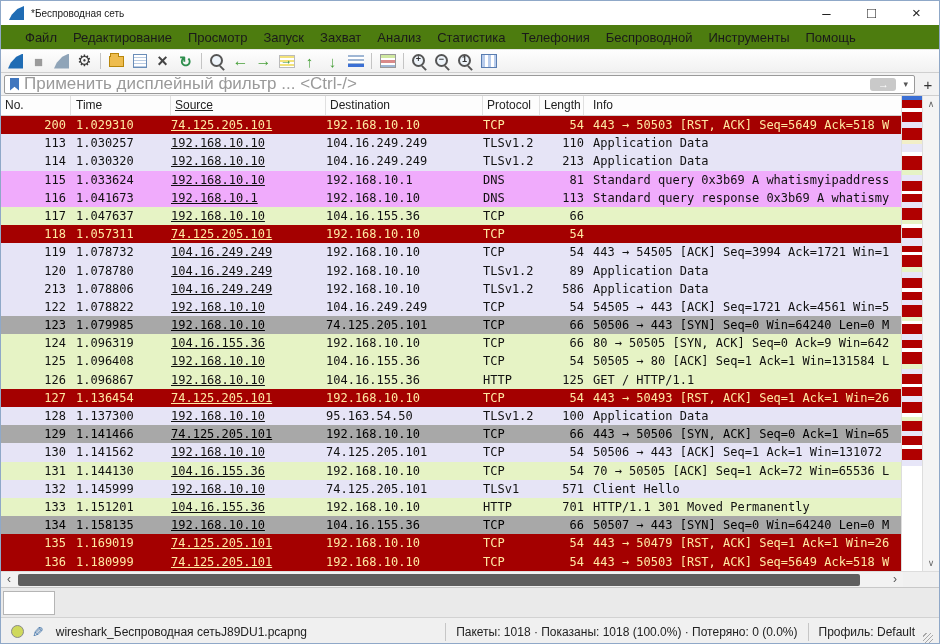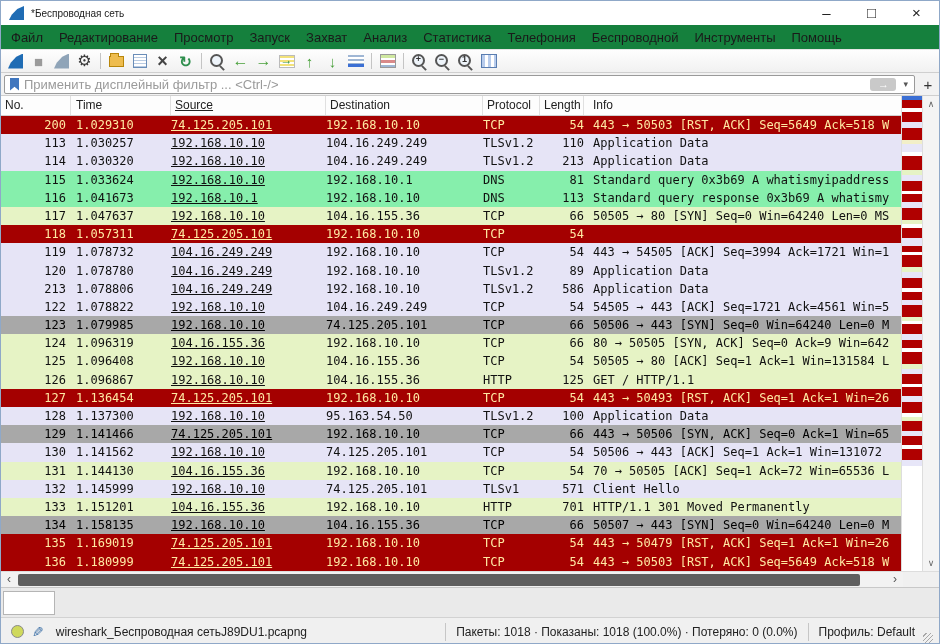--- a/index.html
+++ b/index.html
@@ -9,21 +9,21 @@
     border:1px solid #8fa8c8;background:#ffffff;overflow:hidden;
     font-family:"Liberation Sans",sans-serif;color:#1a1a1a;
   }
   
   .titlebar{height:24px;display:flex;align-items:center;padding-left:8px;background:#fff;}
   .title-fin{width:15px;height:14px;background:#1f6cb4;clip-path:polygon(0 100%,100% 100%,100% 0,55% 22%,18% 62%);margin-right:7px;}
   .title-text{font-size:10px;}
   .win-controls{margin-left:auto;display:flex;align-items:center;height:100%;}
   .win-btn{width:45px;text-align:center;font-size:15px;line-height:24px;color:#222;}
   
-  .menubar{height:24px;display:flex;align-items:center;padding-left:2px;font-size:13px;background:#15803d;}
+  .menubar{height:24px;display:flex;align-items:center;padding-left:16px;font-size:13px;background:#4d7c0f;}
   .menu-item{padding:2px 8px;white-space:nowrap;}
   
   .toolbar{height:24px;background:linear-gradient(#fefefe,#f1f1f1);border-top:1px solid #e6e6e6;border-bottom:1px solid #cfcfcf;display:flex;align-items:center;padding-left:3px;}
   .tool-btn{width:23px;height:22px;display:flex;align-items:center;justify-content:center;}
   .tool-ic{display:flex;align-items:center;justify-content:center;font-size:14px;line-height:1;}
   .tool-sep{width:1px;height:16px;background:#c4c4c4;margin:0 4px;}
   .shape-fin{width:15px;height:15px;background:#1f6cb4;clip-path:polygon(0 100%,100% 100%,100% 0,55% 22%,18% 62%);}
   .shape-fin-restart{width:15px;height:15px;background:#8fa4b8;clip-path:polygon(0 100%,100% 100%,100% 0,55% 22%,18% 62%);position:relative;}
   .shape-folder{width:15px;height:11px;background:#eebc4e;border:1px solid #b8860b;position:relative;}
   .shape-folder::before{content:"";position:absolute;top:-4px;left:0;width:7px;height:3px;background:#eebc4e;border:1px solid #b8860b;border-bottom:none;}
@@ -34,21 +34,21 @@
   .shape-mag .mag-label{position:absolute;left:3px;top:2px;width:9px;text-align:center;}
   .shape-goto{width:16px;height:13px;background:repeating-linear-gradient(180deg,#f2e27a 0 2px,#fff 2px 4px);border:1px solid #bbb;position:relative;}
   .shape-goto::after{content:"→";position:absolute;left:1px;top:-2px;color:#2f8f3e;font-weight:bold;font-size:12px;}
   .shape-autoscroll{width:16px;height:12px;background:repeating-linear-gradient(180deg,#9fb6d4 0 2px,#fff 2px 4px);border-bottom:3px solid #3b6fd4;}
   .shape-colorize{width:16px;height:14px;border:1px solid #999;background:linear-gradient(180deg,#cfe8a0 0 3px,#fff 3px 5px,#d98a8a 5px 8px,#fff 8px 10px,#9fb6d4 10px 14px);}
   .shape-columns{width:16px;height:14px;border:1px solid #5a7db0;background:repeating-linear-gradient(90deg,#b8ccec 0 3px,#fff 3px 6px);}
   
   .filterbar{height:23px;background:#f2f2f2;display:flex;align-items:center;padding:0 3px;border-bottom:1px solid #cfcfcf;}
   .filter-wrap{flex:1;height:19px;background:#fff;border:1px solid #9a9a9a;border-radius:2px;display:flex;align-items:center;padding:0 3px;}
   .filter-bookmark{width:9px;height:13px;background:#3f76bf;clip-path:polygon(0 0,100% 0,100% 100%,50% 72%,0 100%);margin:0 5px 0 2px;}
-  .filter-input{flex:1;border:none;outline:none;font-size:13px;font-family:"Liberation Sans",sans-serif;color:#0f766e;height:15px;padding:0;}
+  .filter-input{flex:1;border:none;outline:none;font-size:17px;font-family:"Liberation Sans",sans-serif;color:#0f766e;height:15px;padding:0;}
   .filter-input::placeholder{color:#9a9a9a;}
   .filter-apply{width:26px;height:13px;background:#c9c9c9;border-radius:3px;color:#fff;font-size:11px;font-weight:bold;line-height:13px;text-align:center;margin-right:4px;}
   .filter-caret{font-size:9px;color:#555;padding:0 3px;}
   .filter-add{width:16px;text-align:center;font-size:15px;color:#333;margin-left:5px;}
   
   .packet-area{position:relative;height:475px;background:#fff;}
   .phead{display:flex;width:902px;height:20px;background:#fdfdfd;border-bottom:1px solid #d0d0d0;font-size:12px;color:#222;align-items:center;}
   .phcell{height:100%;line-height:19px;padding-left:4px;border-right:1px solid #e0e0e0;overflow:hidden;white-space:nowrap;}
   .prows{width:902px;height:455px;overflow:hidden;font-family:"DejaVu Sans Mono",monospace;font-size:12px;}
   .prow{display:flex;height:18.2px;line-height:18.2px;white-space:nowrap;}
@@ -57,21 +57,21 @@
   .phead .c-no{text-align:left;padding-left:4px;}
   .c-time{width:100px;padding-left:5px;}
   .c-source{width:155px;text-decoration:underline;}
   .c-dest{width:157px;}
   .c-protocol{width:57px;}
   .c-length{width:44px;text-align:right;}
   .phead .c-length{text-align:left;}
   .c-info{flex:1;padding-left:9px;}
   .st-bad{background:#a40000;color:#ffe9a3;}
   .st-tcp{background:#e6e4f6;color:#111;}
-  .st-udp{background:#86efac;color:#111;}
+  .st-udp{background:#f0abfc;color:#111;}
   .st-http{background:#e6f3c5;color:#111;}
   .st-syn{background:#a8a8a8;color:#000;}
   
   .minimap{position:absolute;top:0;right:17px;width:21px;height:475px;overflow:hidden;background:#fff;border-left:1px solid #ddd;}
   .mm-indicator{height:4px;}
   .stripe{width:100%;}
   .vscroll{position:absolute;top:0;right:0;width:17px;height:475px;background:#f4f4f4;border-left:1px solid #ddd;display:flex;flex-direction:column;justify-content:space-between;align-items:center;}
   .v-arrow{font-size:9px;color:#666;padding:3px 0;}
   
   .hscroll-row{display:flex;height:16px;}
@@ -261,21 +261,20 @@
           <span class="pcell c-length">113</span>
           <span class="pcell c-info">Standard query response 0x3b69 A whatismy</span>
         </div>
         <div class="prow st-http">
           <span class="pcell c-no">117</span>
           <span class="pcell c-time">1.047637</span>
           <span class="pcell c-source">192.168.10.10</span>
           <span class="pcell c-dest">104.16.155.36</span>
           <span class="pcell c-protocol">TCP</span>
           <span class="pcell c-length">66</span>
-          <span class="pcell c-info">50505 → 80 [SYN] Seq=0 Win=64240 Len=0 MS</span>
         </div>
         <div class="prow st-bad">
           <span class="pcell c-no">118</span>
           <span class="pcell c-time">1.057311</span>
           <span class="pcell c-source">74.125.205.101</span>
           <span class="pcell c-dest">192.168.10.10</span>
           <span class="pcell c-protocol">TCP</span>
           <span class="pcell c-length">54</span>
         </div>
         <div class="prow st-tcp">

